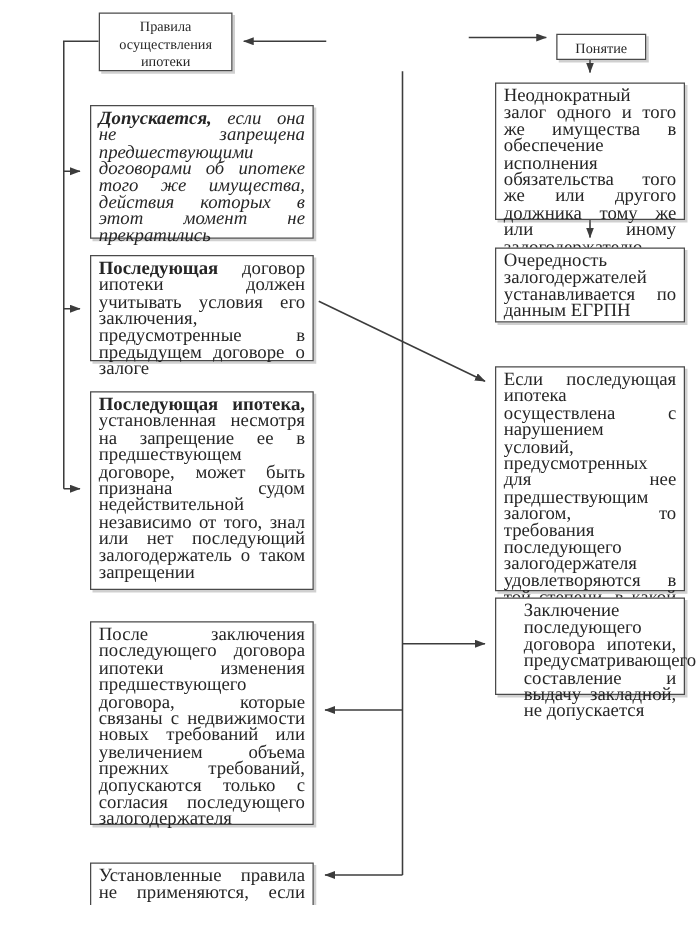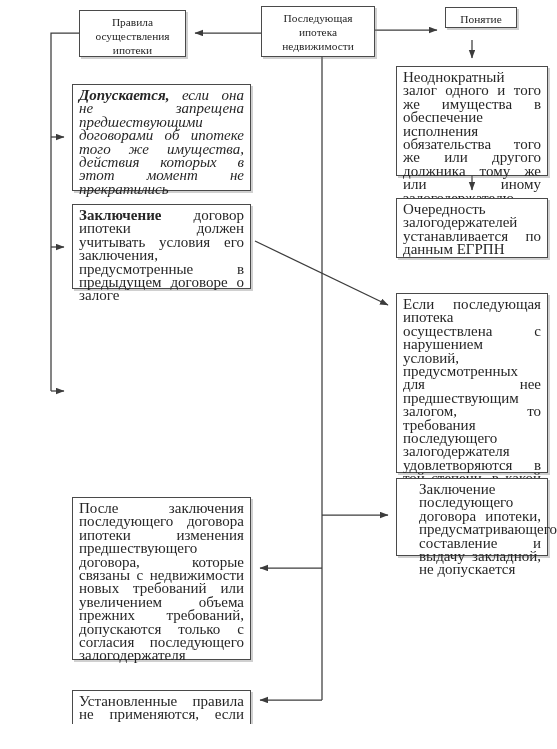--- a/index.html
+++ b/index.html
@@ -51,21 +51,21 @@
     font-size: 11.4px;
     line-height: 14px;
   }
   .node .lead {
     font-weight: bold;
   }
 
   
   #n-rules      { left: 48px;  top: 10px;  width: 107px; height: 47px; }
   #n-root       { left: 230px; top: 6px;   width: 114px; height: 51px; }
-  #n-concept    { left: 414px; top: 7px;  width: 72px;  height: 21px; }
+  #n-concept    { left: 414px; top: 27px;  width: 72px;  height: 21px; }
 
   
   #n-l1 { left: 41px; top: 84px;  width: 179px; height: 107px; font-style: italic; }
   #n-l2 { left: 41px; top: 204px; width: 179px; height: 85px;  }
   #n-l3 { left: 41px; top: 313px; width: 179px; height: 159px; }
   #n-l4 { left: 41px; top: 497px; width: 179px; height: 163px; }
   #n-l5 { left: 41px; top: 690px; width: 179px; height: 58px;  }
 
   
   #n-r1 { left: 365px; top: 66px;  width: 152px; height: 110px; }
@@ -105,36 +105,36 @@
       <path d="M291,515 L357,515" marker-end="url(#ar)"></path>
       <path d="M291,568 L229,568" marker-end="url(#ar)"></path>
       <path d="M291,700 L229,700" marker-end="url(#ar)"></path>
     </g>
   </svg>
 
   <div class="node head" id="n-rules">
     <span class="txt">Правила осуществления ипотеки</span>
   </div>
 
-  <div class="node head" id="n-root">
-    <span class="txt">Последующая ипотека недвижимости</span>
-  </div>
 
   <div class="node head center" id="n-concept">
     <span class="txt">Понятие</span>
   </div>
 
   <div class="node" id="n-l1">
     <span class="txt"><b class="lead">Допускается,</b><span> если она не запрещена предшествующими договорами об ипотеке того же имущества, действия которых в этот момент не прекратились</span></span>
   </div>
 
   <div class="node" id="n-l2">
-    <span class="txt"><b class="lead">Заключение</b><span> договор ипотеки должен учитывать условия его заключения, предусмотренные в предыдущем договоре о залоге</span></span>
+    <span class="txt"><b class="lead">Последующая</b><span> договор ипотеки должен учитывать условия его заключения, предусмотренные в предыдущем договоре о залоге</span></span>
   </div>
 
+  <div class="node" id="n-l3">
+    <span class="txt"><b class="lead">Последующая ипотека,</b><span> установленная несмотря на запрещение ее в предшествующем договоре, может быть признана судом недействительной независимо от того, знал или нет последующий залогодержатель о таком запрещении</span></span>
+  </div>
 
   <div class="node" id="n-l4">
     <span class="txt"><b class="lead"></b><span>После заключения последующего договора ипотеки изменения предшествующего договора, которые связаны с недвижимости новых требований или увеличением объема прежних требований, допускаются только с согласия последующего залогодержателя</span></span>
   </div>
 
   <div class="node" id="n-l5">
     <span class="txt"><b class="lead"></b><span>Установленные правила не применяются, если сторонами в предшествующей и последующей ипотеке являются одни и те же лица</span></span>
   </div>
 
   <div class="node" id="n-r1">

